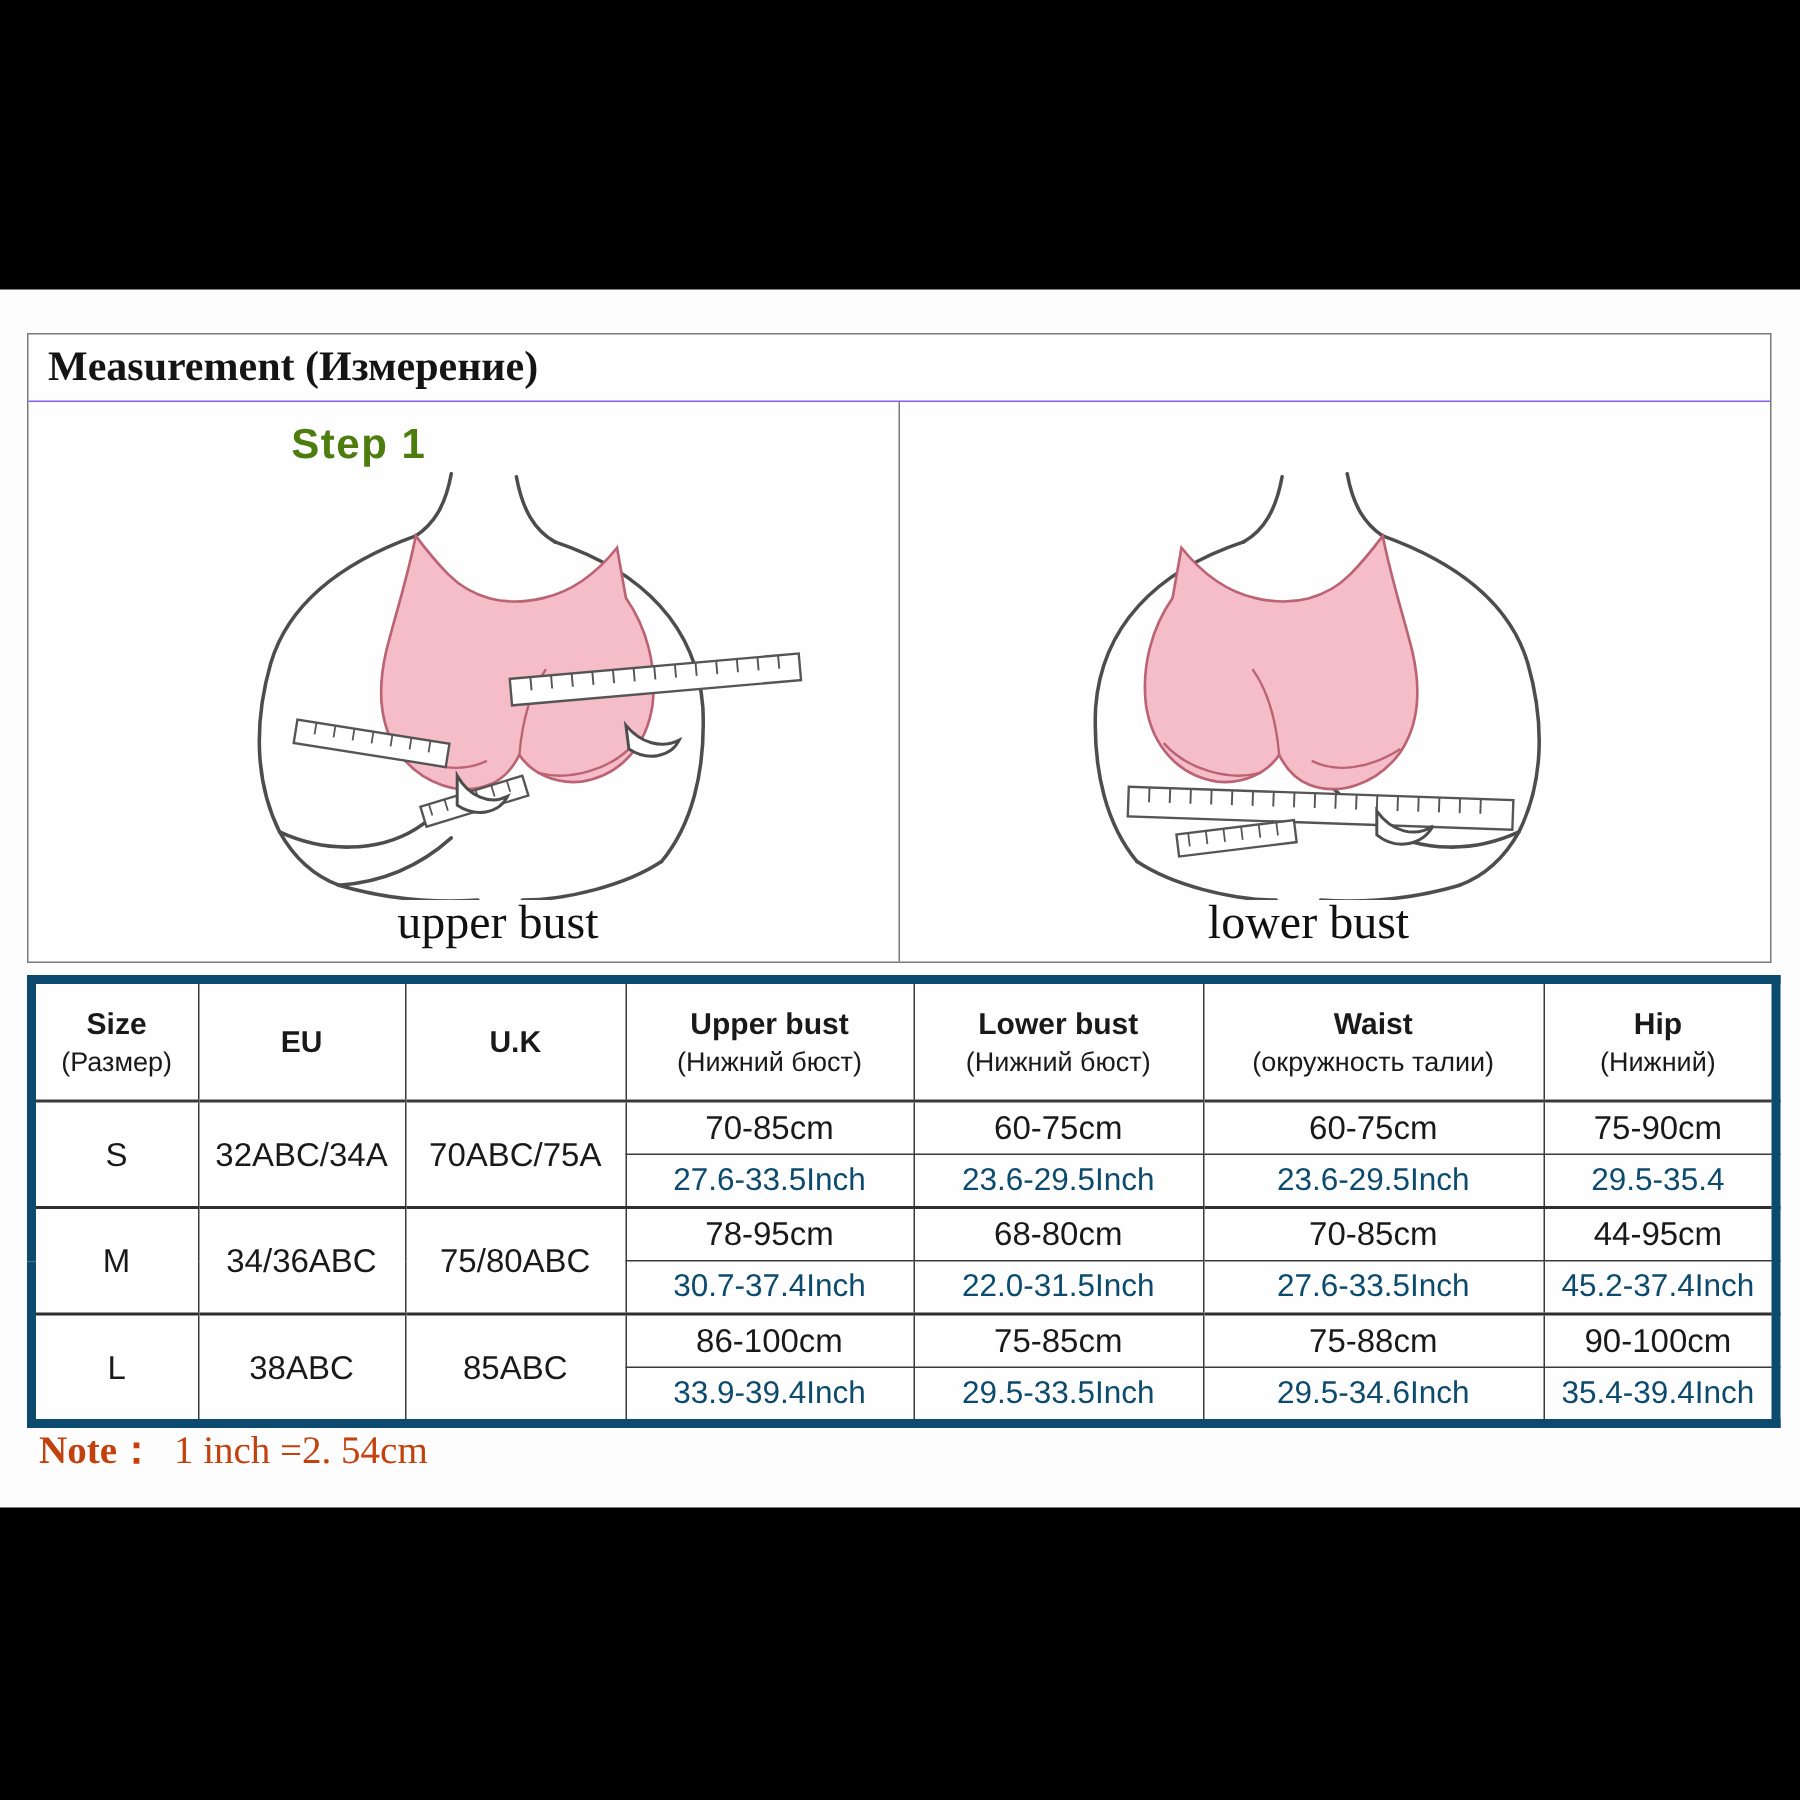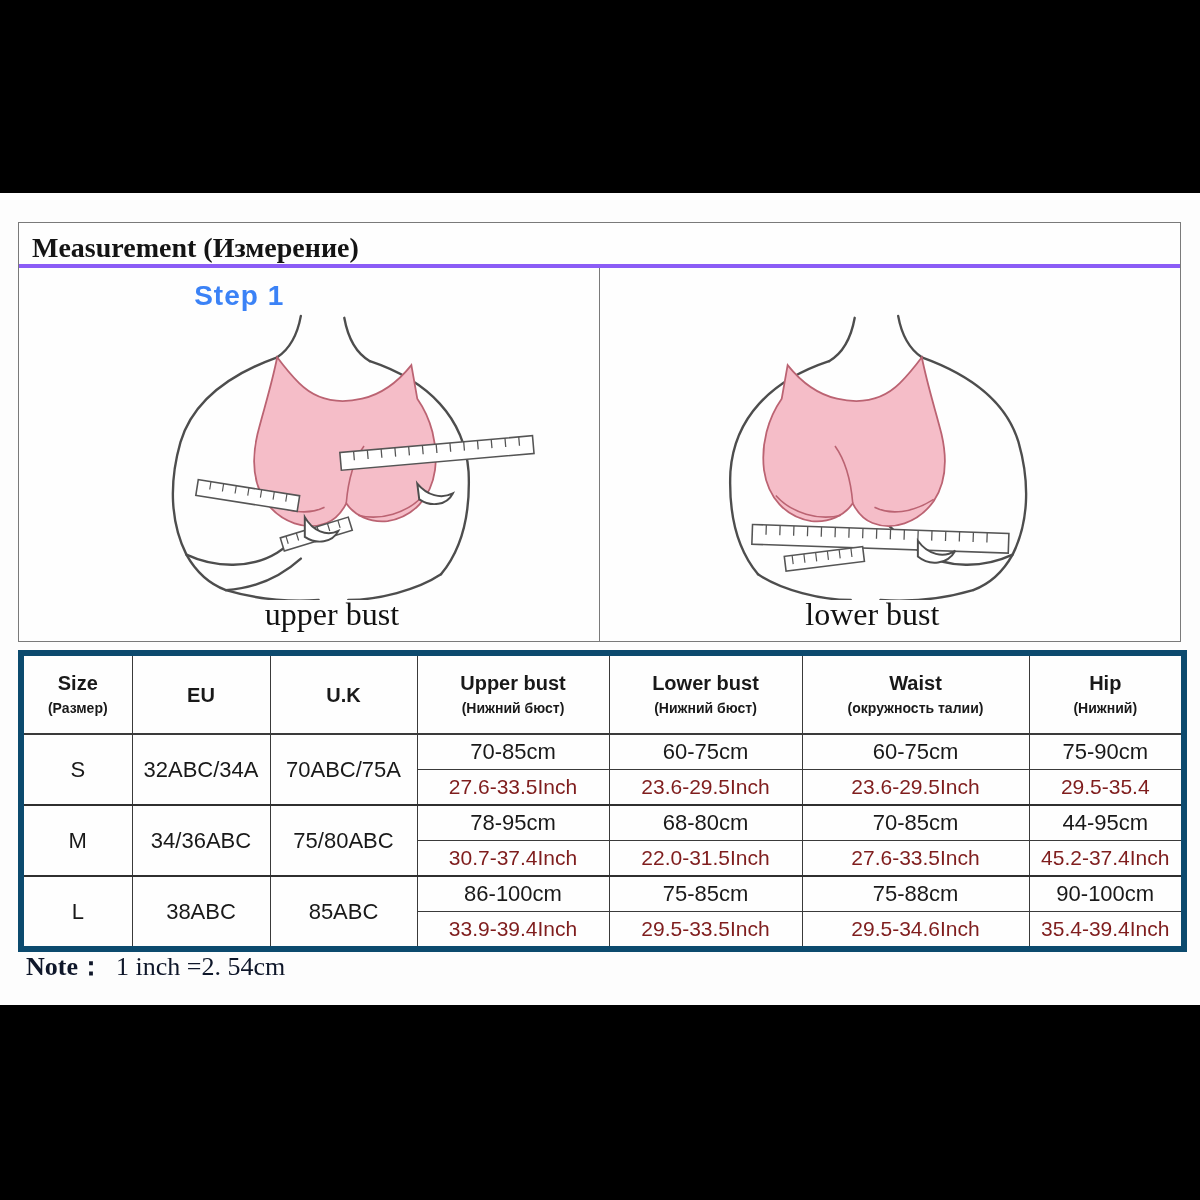--- a/index.html
+++ b/index.html
@@ -3,51 +3,51 @@
 <meta charset="utf-8">
 <style>
   html,body{margin:0;padding:0;background:#000;}
   .stage{position:relative;width:1200px;height:1200px;background:#000;overflow:hidden;
          font-family:"Liberation Sans",sans-serif;}
   .sheet{position:absolute;left:0;top:193px;width:1200px;height:812px;background:#fdfdfd;}
 
   
   .info-box{position:absolute;left:18px;top:29px;width:1163px;height:420px;
             border:1px solid #7a7a7a;box-sizing:border-box;background:#fefefe;}
-  .title-row{height:45px;border-bottom:4px solid #8b5cf6;display:flex;align-items:flex-end;
+  .title-row{height:45px;border-bottom:1px solid #8b5cf6;display:flex;align-items:center;
              padding-left:13px;box-sizing:border-box;}
   .title-row span{font-family:"Liberation Serif",serif;font-size:28px;font-weight:600;color:#141414;}
   .panels{display:flex;height:373px;}
   .panel{position:relative;flex:1 1 50%;box-sizing:border-box;}
   .panel.first{border-right:1px solid #7a7a7a;}
   .step-label{position:absolute;top:12px;left:0;width:76%;text-align:center;
-              font-size:28px;font-weight:bold;color:#3b82f6;letter-spacing:1px;}
+              font-size:28px;font-weight:bold;color:#4d7c0f;letter-spacing:1px;}
   .panel.second .step-label{width:69%;}
   .panel-caption{position:absolute;bottom:8px;left:0;width:100%;text-align:center;
                  font-family:"Liberation Serif",serif;font-size:32px;color:#111;}
   .panel.first .panel-caption{margin-left:4%;}
   .panel.second .panel-caption{margin-left:-3%;}
   .figure-svg{position:absolute;left:0;top:36px;width:100%;height:296px;}
 
   
   table.size-table{position:absolute;left:18px;top:457px;width:1163px;height:282px;
                    border-collapse:collapse;table-layout:fixed;background:#fefefe;
                    border:6px solid #0c4a6e;}
   table.size-table th,table.size-table td{border:1px solid #3a3a3a;text-align:center;
                    vertical-align:middle;padding:0;color:#191919;}
   table.size-table thead th{border-bottom-width:2px;font-weight:bold;height:77px;}
   th .en{font-size:20px;line-height:26px;}
-  th .ru{font-size:14px;font-weight:bold;line-height:24px;}
+  th .ru{font-size:18px;font-weight:normal;line-height:24px;}
   tr.cm-row td{border-top:2px solid #2f2f2f;font-size:22px;height:34px;}
-  tr.in-row td{border-top:1px solid #5a5a5a;font-size:21px;height:34px;color:#7f1d1d;}
+  tr.in-row td{border-top:1px solid #5a5a5a;font-size:21px;height:34px;color:#0c4a6e;}
   td.span-cell{font-size:22px;}
 
   
   .note{position:absolute;left:26px;top:756px;font-family:"Liberation Serif",serif;
-        font-size:26px;color:#0f172a;}
+        font-size:26px;color:#c2410c;}
   .note .note-label{font-weight:bold;}
   .note .note-text{margin-left:12px;}
 </style>
 </head>
 <body>
 
 <div class="stage">
   <div class="sheet">
 
     <div class="info-box">

